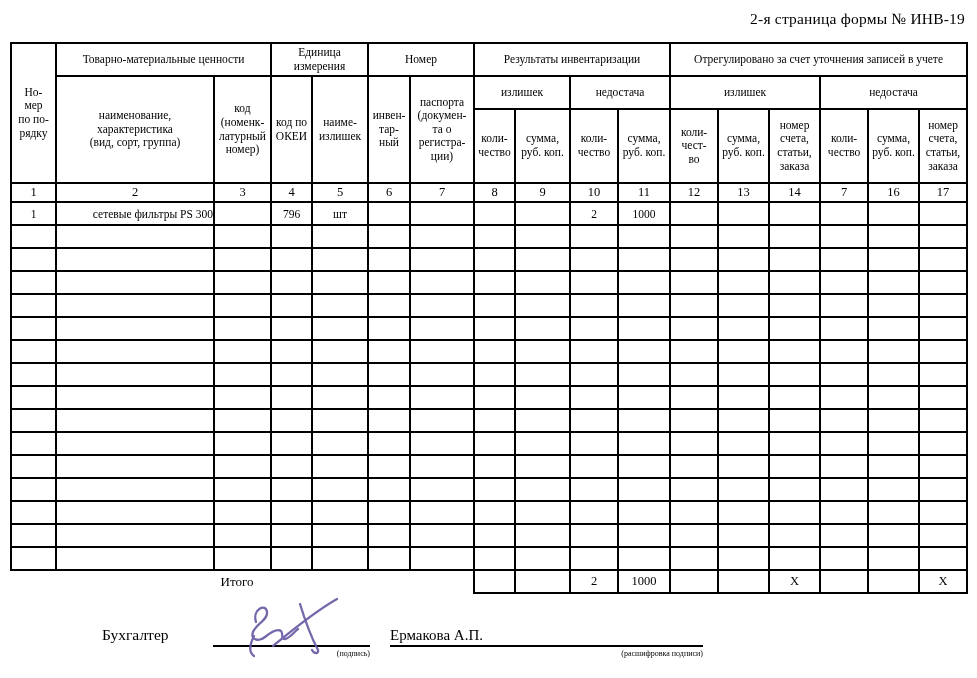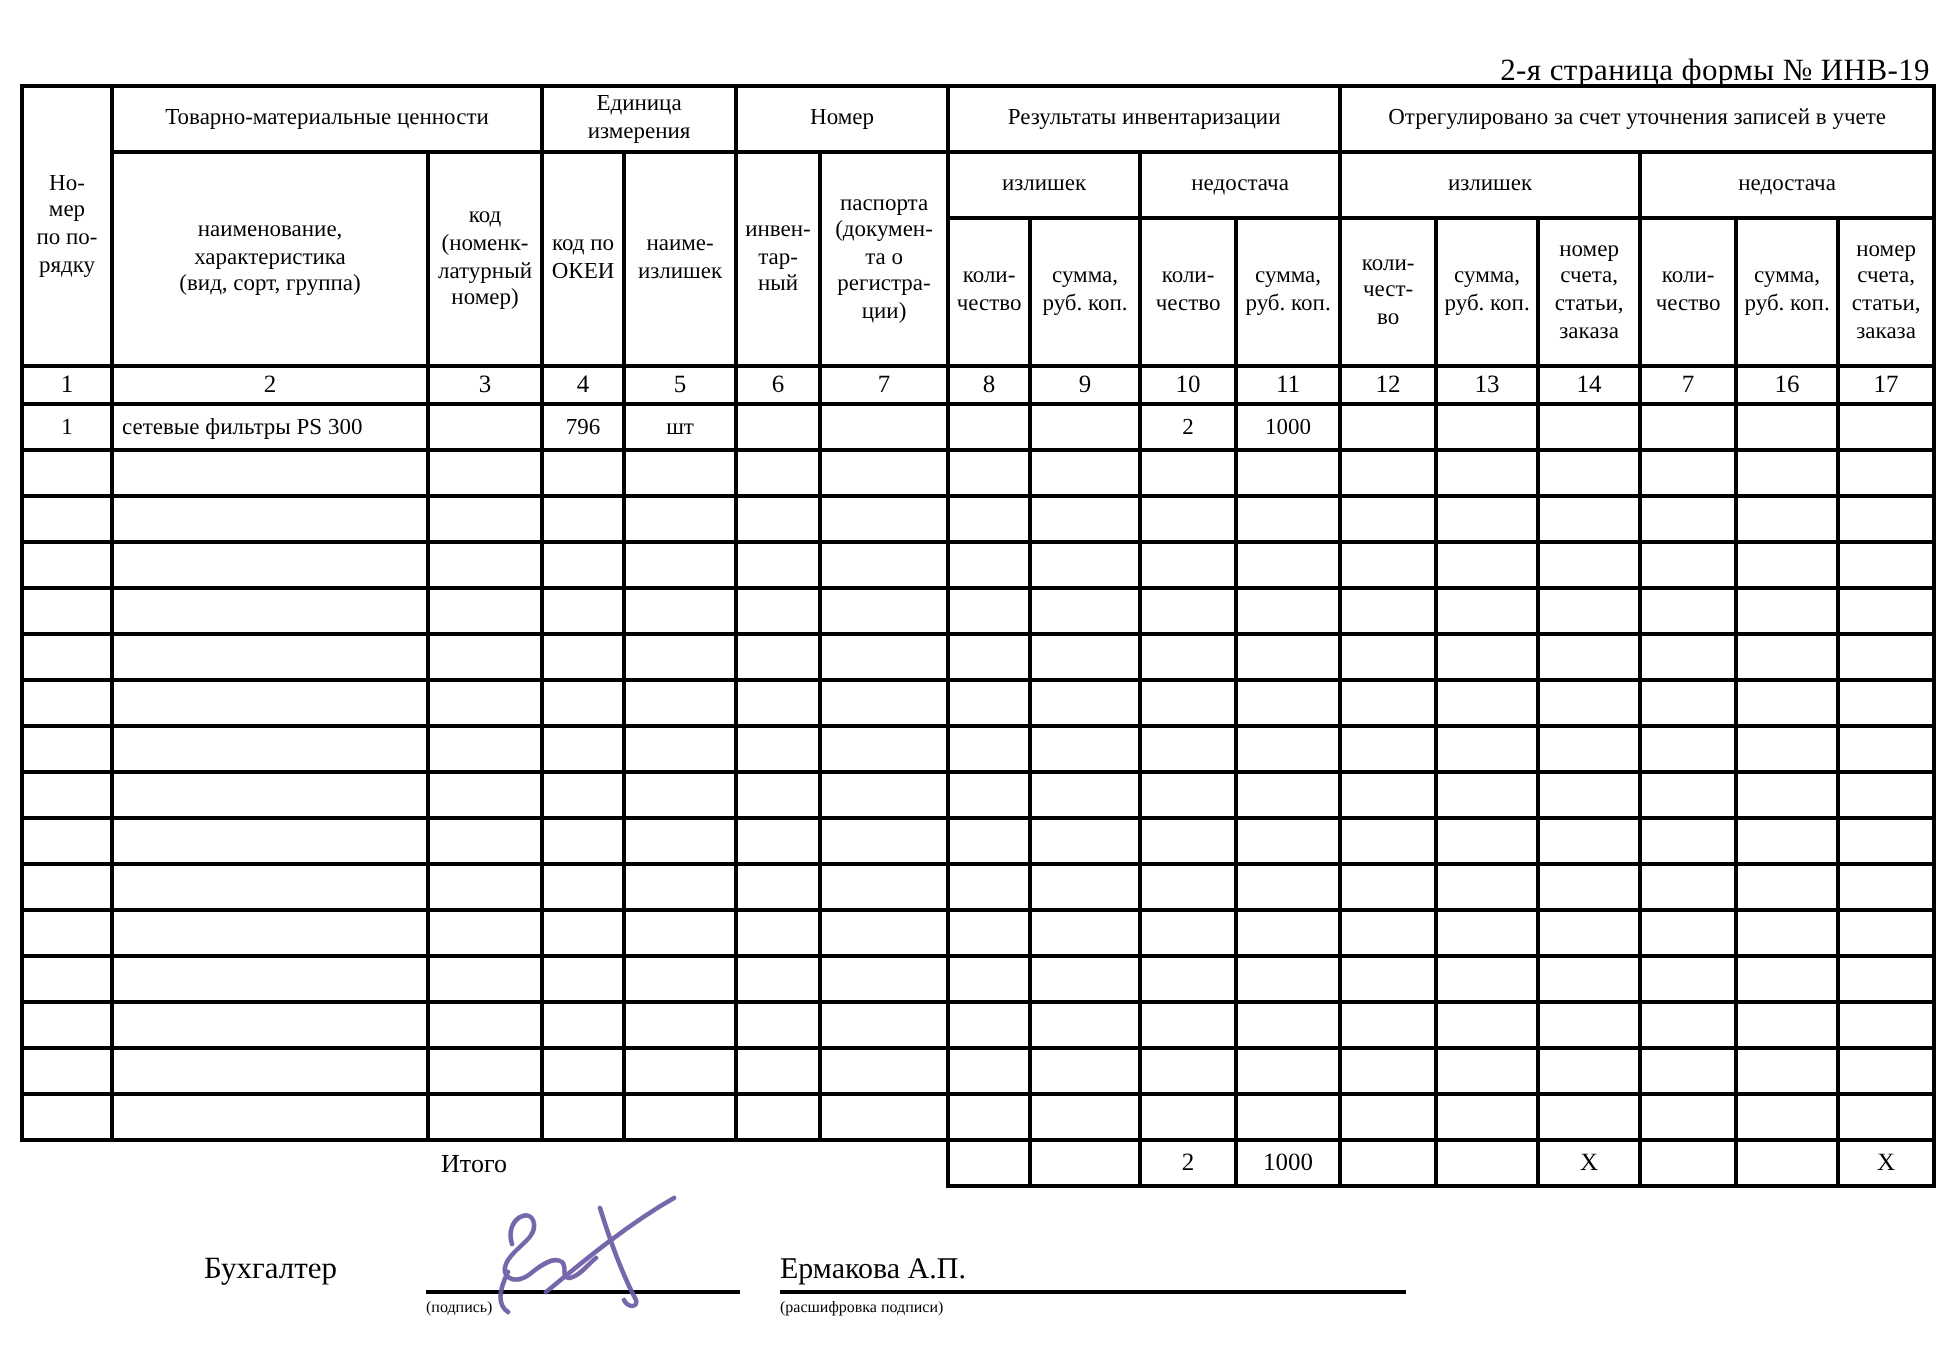--- a/index.html
+++ b/index.html
@@ -2,47 +2,47 @@
 <html><head>
 <meta charset="utf-8">
 <style>
   * { margin:0; padding:0; box-sizing:border-box; }
   html,body { background:#fff; }
   body {
     width:977px; height:678px; position:relative;
     font-family:"Liberation Serif", serif; color:#000;
   }
   .page-title {
-    position:absolute; top:27px; right:12px;
+    position:absolute; top:10px; right:12px;
     font-size:15.5px; letter-spacing:.2px;
   }
   table.inv {
     position:absolute; left:10px; top:42px;
     border-collapse:collapse; table-layout:fixed; width:956px;
   }
   .inv th, .inv td {
     border:2px solid #000; padding:0;
     text-align:center; vertical-align:middle;
     font-weight:normal; overflow:hidden;
   }
   .inv thead th { font-size:11.5px; line-height:1.18; white-space:pre-line; }
   .rowA th { height:33px; font-size:12px; }
   .rowB th { height:33px; }
   .rowC th { height:74px; }
   .num-row td { height:19px; font-size:12.5px; }
   .body-row td { height:23px; font-size:11.5px; white-space:nowrap; }
-  .body-row td.cell-name { text-align:left; padding-left:4px;margin-left:12px; }
+  .body-row td.cell-name { text-align:right; padding-left:4px;margin-left:12px; }
   .totals-row td { height:23px; font-size:12.5px; }
   .totals-label {
     border:none !important; text-align:right;
     padding-right:10px !important; font-size:13px !important;
   }
   .sig-label { position:absolute; font-size:15.5px; }
   .sig-line { position:absolute; height:2px; background:#000; }
-  .sig-caption { position:absolute; font-size:8px; text-align:left; }
+  .sig-caption { position:absolute; font-size:8px; text-align:right; }
   .sig-name { position:absolute; font-size:15px; text-align:left; }
   .signature-svg { position:absolute; left:238px; top:595px; }
 </style>
 </head>
 <body>
 
 <div class="page-title">2-я страница формы № ИНВ-19</div>
 
 <table class="inv">
   <colgroup>

